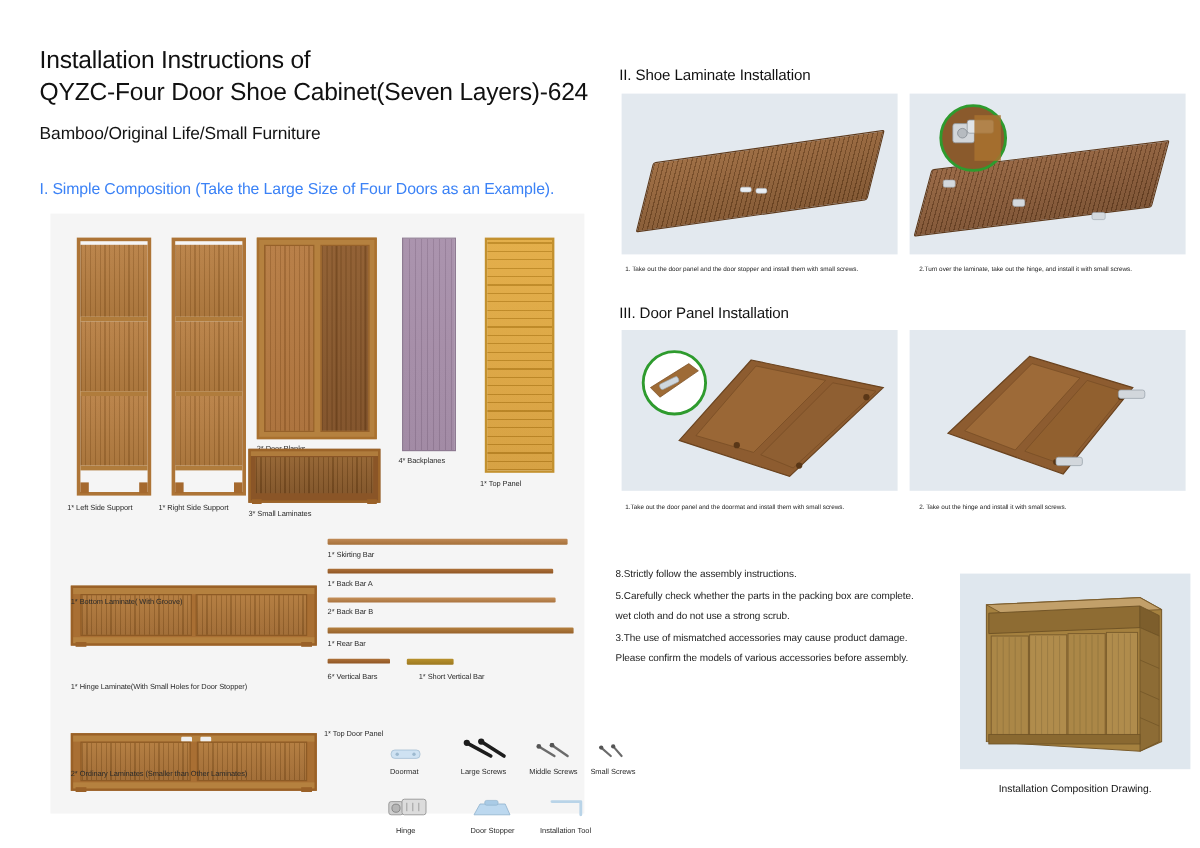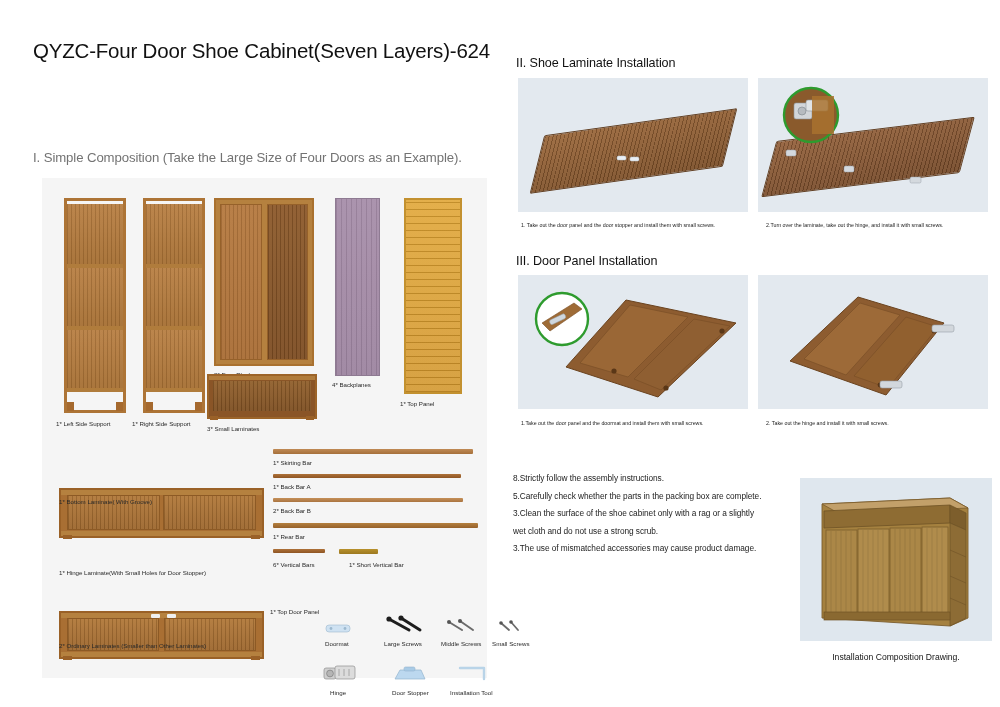--- a/index.html
+++ b/index.html
@@ -8,21 +8,21 @@
     font-family:"Liberation Sans","DejaVu Sans",sans-serif;
     color:#1b1b1b;
     -webkit-font-smoothing:antialiased;
   }
   .page{position:absolute;inset:0;}
 
   
   .title-block{position:absolute;left:33px;top:38px;width:460px;}
   .title-line{font-size:20.5px;line-height:26px;letter-spacing:-0.2px;color:#111;}
   .subtitle{margin-top:14px;font-size:14.5px;color:#141414;letter-spacing:-0.1px;}
-  .sec-i-head{position:absolute;left:33px;top:150px;font-size:13.2px;color:#737373;letter-spacing:-0.1px;}
+  .sec-i-head{position:absolute;left:33px;top:150px;font-size:13.2px;color:#3b82f6;letter-spacing:-0.1px;}
 
   .parts-panel{
     position:absolute;left:42px;top:178px;width:445px;height:500px;
     background:#f5f5f5;
   }
 
   
   .fig{position:absolute;}
   .cap{position:absolute;font-size:6.2px;color:#2a2a2a;letter-spacing:-0.05px;white-space:nowrap;}
 
@@ -107,21 +107,23 @@
 
   .cabinet-photo{position:absolute;left:800px;top:478px;width:192px;height:163px;background:#dfe7ee;overflow:hidden;}
   .completion-cap{position:absolute;left:800px;top:652px;width:192px;text-align:center;font-size:8.6px;color:#141414;}
 </style>
 </head>
 <body>
 
 <div class="page">
 
   <div class="title-block">
+    <div class="title-line">Installation Instructions of</div>
     <div class="title-line">QYZC-Four Door Shoe Cabinet(Seven Layers)-624</div>
+    <div class="subtitle">Bamboo/Original Life/Small Furniture</div>
   </div>
 
   <div class="sec-i-head">I. Simple Composition (Take the Large Size of Four Doors as an Example).</div>
 
   <div class="parts-panel">
 
     <div class="fig support" style="left:22px;top:20px;width:62px;height:215px;">
       <div class="panel" style="top:3px;height:60px;"></div>
       <div class="shelf" style="top:63px;"></div>
       <div class="panel" style="top:67px;height:58px;"></div>
@@ -336,23 +338,23 @@
         <rect x="174" y="50" width="22" height="7" rx="2" fill="#d2d7dc" stroke="#97a0a8" stroke-width="0.6"></rect>
         <rect x="122" y="106" width="22" height="7" rx="2" fill="#d2d7dc" stroke="#97a0a8" stroke-width="0.6"></rect>
       </g>
     </svg>
   </div>
   <div class="photo-cap" style="left:766px;top:420px;">2. Take out the hinge and install it with small screws.</div>
 
   <div class="guide-box">
     <div class="guide-line">8.Strictly follow the assembly instructions.</div>
     <div class="guide-line">5.Carefully check whether the parts in the packing box are complete.</div>
-    <div class="guide-line">3.Clean the surface of the shoe cabinet only with a rag or a slightly</div>
     <div class="guide-line">wet cloth and do not use a strong scrub.</div>
     <div class="guide-line">3.The use of mismatched accessories may cause product damage.</div>
+    <div class="guide-line">Please confirm the models of various accessories before assembly.</div>
   </div>
 
   <div class="cabinet-photo">
     <svg width="192" height="163" style="position:absolute;left:0;top:0;">
       <polygon points="22,26 150,20 168,30 168,140 150,148 22,140" fill="#a5813f" stroke="#7a5c2c" stroke-width="0.9"></polygon>
       <polygon points="22,26 150,20 168,30 40,36" fill="#c2a06a" stroke="#7a5c2c" stroke-width="0.8"></polygon>
       <polygon points="24,33 150,27 150,45 24,50" fill="#8e6c33" stroke="#6f5326" stroke-width="0.8"></polygon>
       <polygon points="150,27 166,35 166,52 150,45" fill="#7d5e2c" stroke="#6f5326" stroke-width="0.7"></polygon>
       <polygon points="150,45 166,52 166,140 150,148" fill="#8d6c35" stroke="#6f5326" stroke-width="0.7"></polygon>
       <g>

